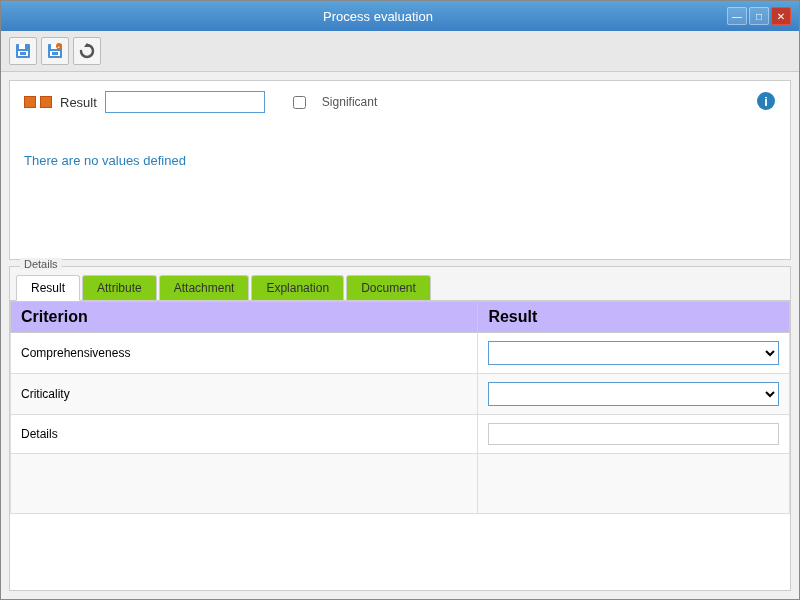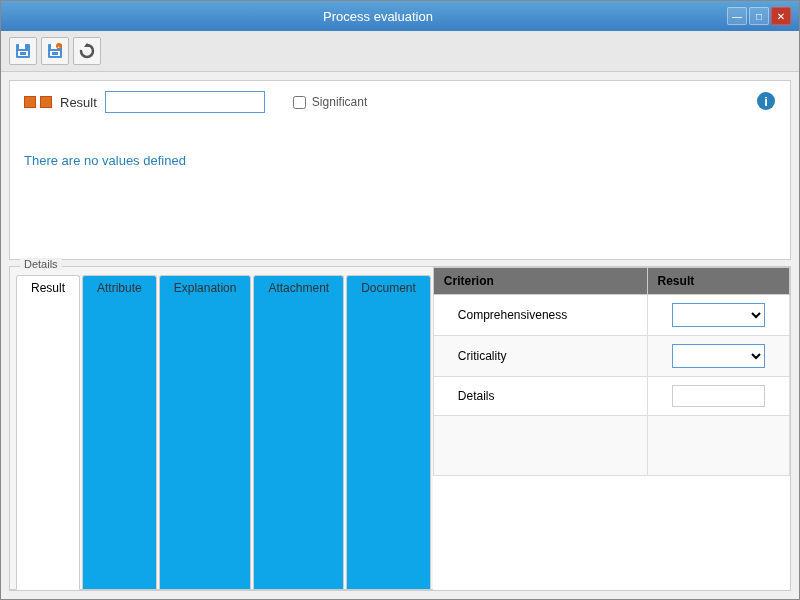--- a/index.html
+++ b/index.html
@@ -109,21 +109,21 @@
     .result-input {
       border: 1px solid #5b9bd5;
       padding: 3px 6px;
       width: 160px;
       font-size: 12px;
       outline: none;
     }
     .significant-row {
       display: flex;
       align-items: center;
-      gap: 6px;
+      gap: 16px;
       margin-left: 20px;
     }
     .significant-label {
       font-size: 12px;
       color: #555;
     }
     .no-values-msg {
       text-align: left;
       color: #2980b9;
       font-size: 13px;
@@ -135,21 +135,21 @@
       right: 14px;
       color: #2980b9;
       font-size: 18px;
       cursor: pointer;
     }
     .details-section {
       background: white;
       border: 1px solid #ccc;
       flex: 1;
       display: flex;
-      flex-direction: row;
+      flex-direction: column;
       position: relative;
       justify-content: space-between;
     }
     .details-label {
       position: absolute;
       top: -9px;
       left: 10px;
       background: #f0f0f0;
       padding: 0 4px;
       font-size: 11px;
@@ -162,50 +162,50 @@
       padding-left: 6px;
       background: #f5f5f5;
     }
     .tab {
       padding: 5px 14px;
       border: 1px solid #ccc;
       border-bottom: none;
       cursor: pointer;
       font-size: 12px;
       color: #333;
-      background: #0ea5e9;
+      background: #84cc16;
       margin-right: 2px;
       border-radius: 3px 3px 0 0;
     }
     .tab.active {
       background: white;
       border-bottom: 1px solid white;
       margin-bottom: -1px;
       color: #000;
       z-index: 1;
     }
     .tab-content {
       flex: 1;
       overflow: hidden;
     }
     .criteria-table {
       width: 100%;
       border-collapse: collapse;
     }
     .criteria-table th {
-      background: #737373;
+      background: #c4b5fd;
       border: 1px solid #ccc;
       padding: 6px 10px;
       text-align: left;
-      font-size: 12px;
+      font-size: 16px;
       font-weight: 600;
     }
     .criteria-table td {
       border: 1px solid #ddd;
-      padding: 8px 24px;
+      padding: 8px 10px;
       font-size: 12px;
     }
     .criteria-table tr:nth-child(even) td {
       background: #f9f9f9;
     }
     .criteria-table tr:nth-child(odd) td {
       background: #ffffff;
     }
     .value-select {
       width: 100%;
@@ -286,22 +286,22 @@
             <text x="10" y="15" text-anchor="middle" fill="white" font-size="13" font-weight="bold">i</text>
           </svg></div>
     </div>
 
     <div class="details-section">
       <span class="details-label">Details</span>
 
       <div class="tabs">
         <div class="tab active">Result</div>
         <div class="tab">Attribute</div>
+        <div class="tab">Attachment</div>
         <div class="tab">Explanation</div>
-        <div class="tab">Attachment</div>
         <div class="tab">Document</div>
       </div>
 
       <div class="tab-content">
         <table class="criteria-table">
           <thead>
             <tr>
               <th class="col-criterion">Criterion</th>
               <th class="col-value">Result</th>
             </tr>

